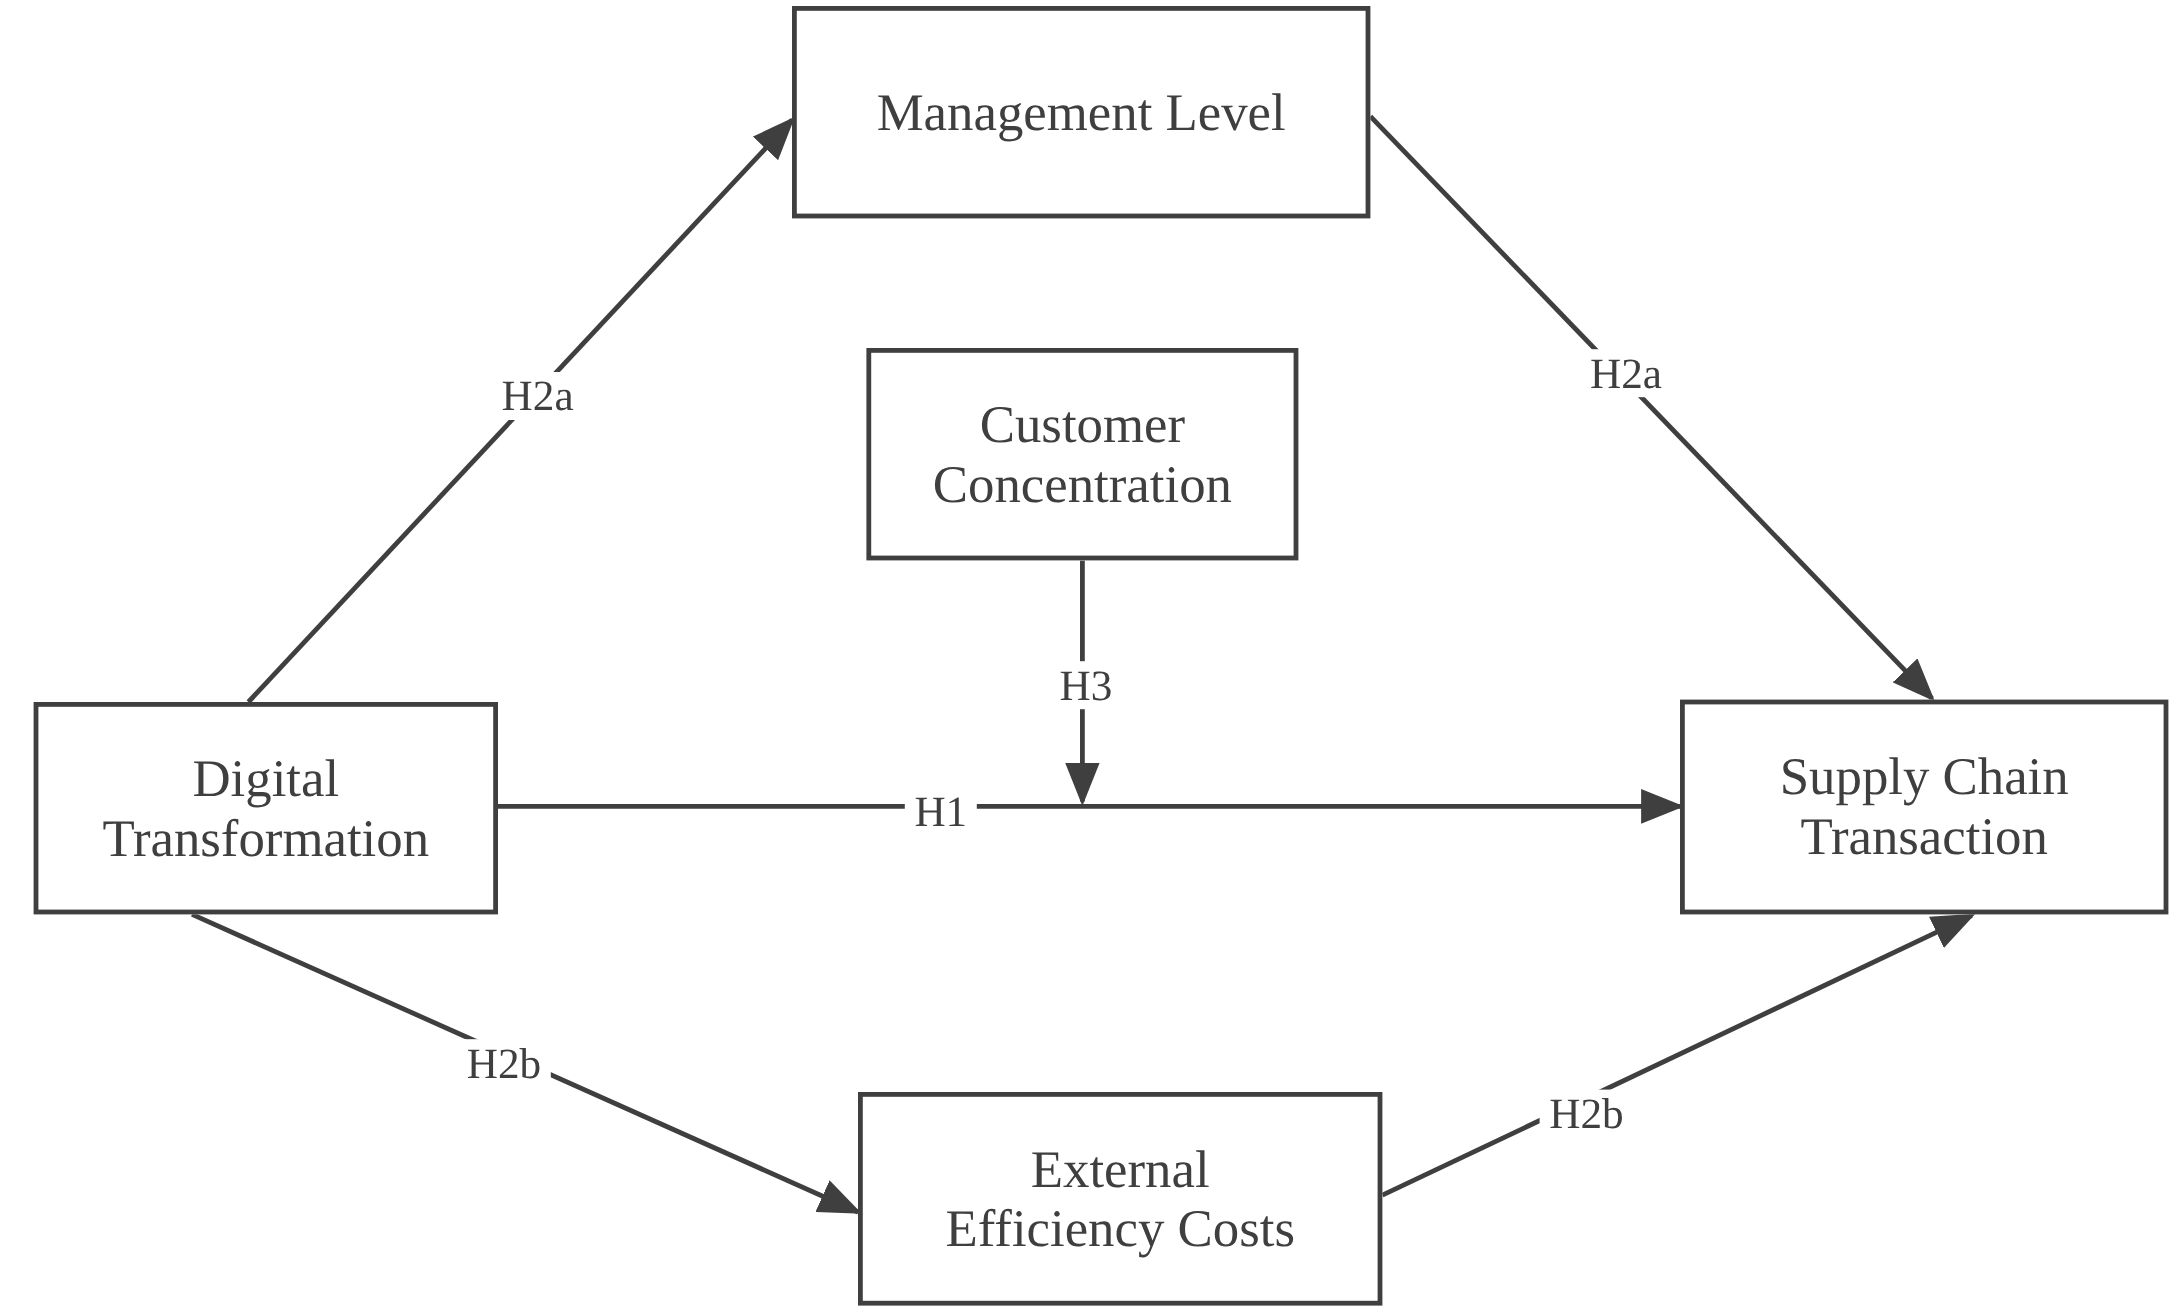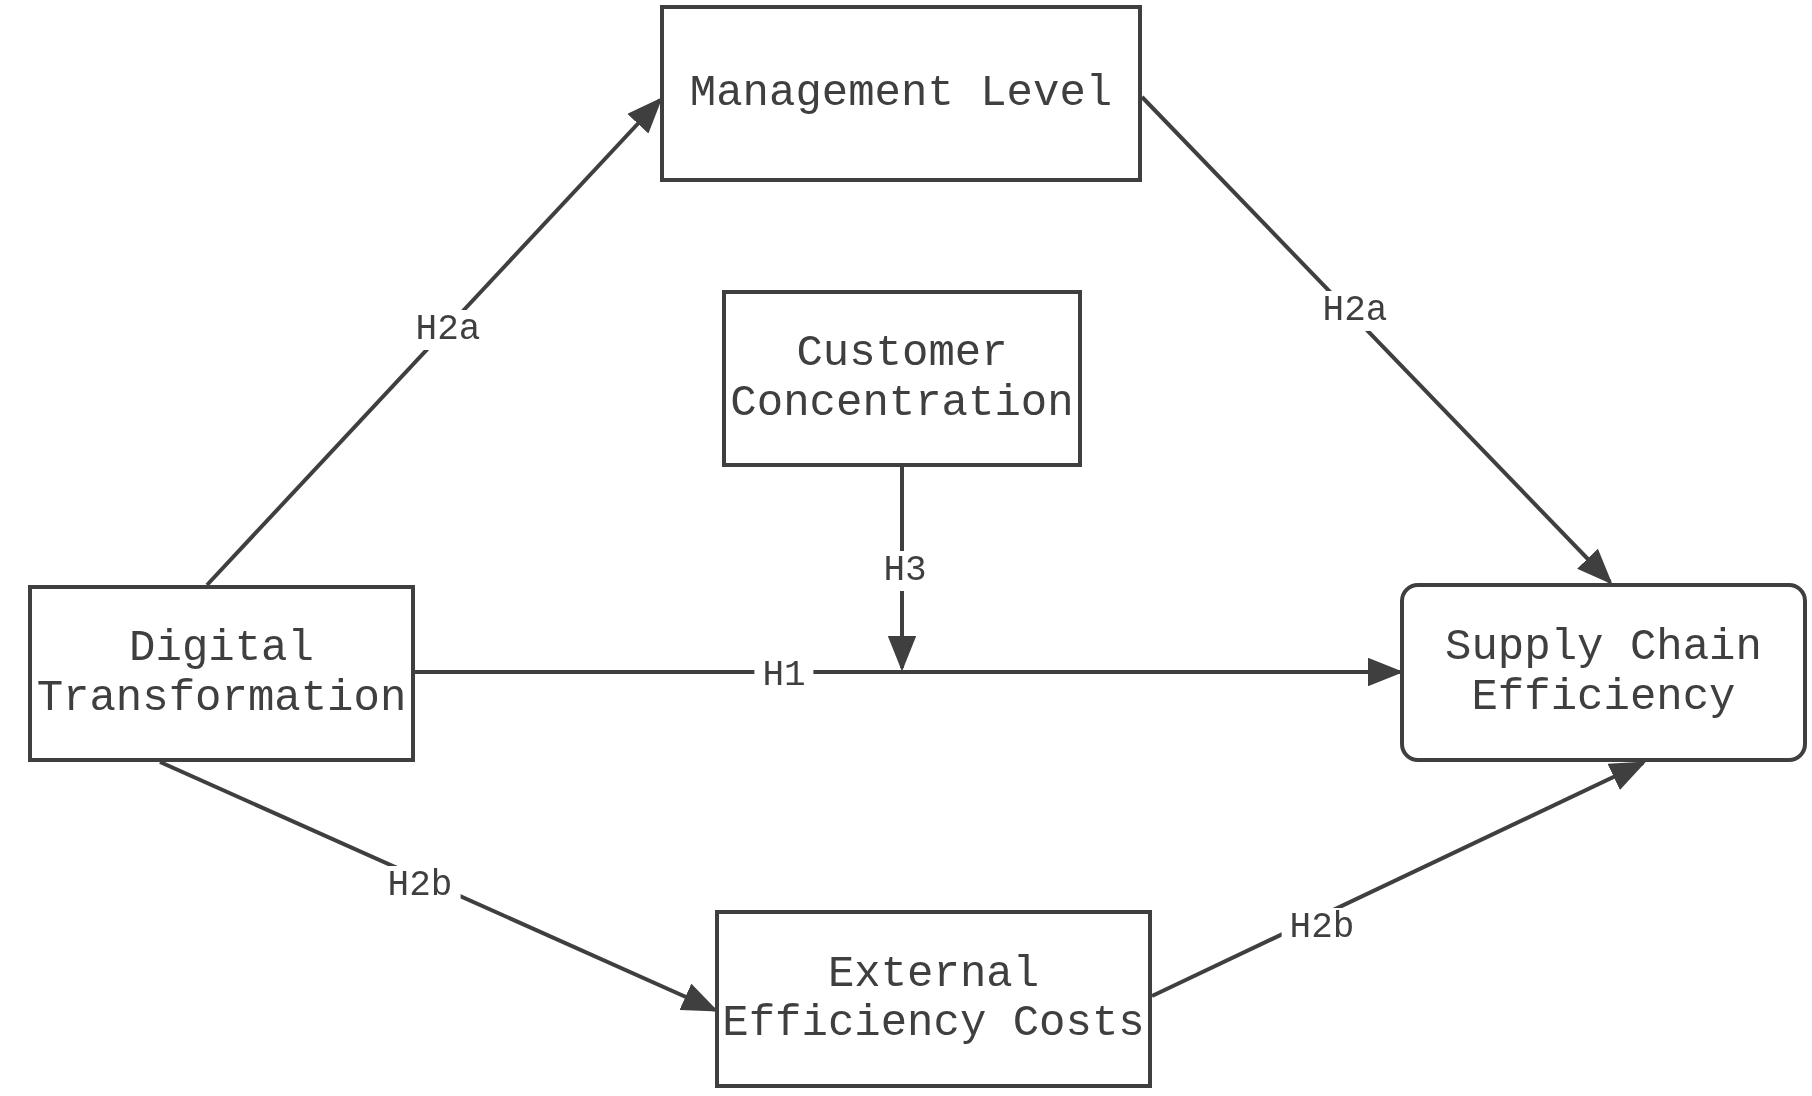--- a/index.html
+++ b/index.html
@@ -5,21 +5,21 @@
   html, body {
     margin: 0;
     padding: 0;
     background: #ffffff;
   }
   .canvas {
     position: relative;
     width: 1812px;
     height: 1096px;
     background: #ffffff;
-    font-family: Liberation Mono, monospace;
+    font-family: Liberation Serif, serif;
     color: #3f3f3f;
     overflow: hidden;
   }
   svg.edges {
     position: absolute;
     left: 0;
     top: 0;
     width: 1812px;
     height: 1096px;
   }
@@ -34,21 +34,21 @@
     justify-content: center;
     text-align: center;
     font-size: 44px;
     line-height: 1.12;
     color: #3f3f3f;
   }
   .box span { display: block; }
   #box-management-level      { left: 660px;  top: 5px;   width: 482px; height: 177px; }
   #box-customer-concentration{ left: 722px;  top: 290px; width: 360px; height: 177px; align-items: center; }
   #box-digital-transformation{ left: 8px;    top: 585px; width: 387px; height: 177px; margin-left: 20px; }
-  #box-supply-chain          { left: 1400px; top: 583px; width: 407px; height: 179px; border-radius: 18px; }
+  #box-supply-chain          { left: 1400px; top: 583px; width: 407px; height: 179px; }
   #box-external-transaction  { left: 715px;  top: 910px; width: 437px; height: 178px; }
   .hlabel {
     position: absolute;
     transform: translate(-50%, -50%);
     background: #ffffff;
     padding: 2px 8px;
     font-size: 36px;
     line-height: 1.0;
     color: #3f3f3f;
     white-space: nowrap;
@@ -94,21 +94,21 @@
     <span>Concentration</span>
   </div>
 
   <div class="box" id="box-digital-transformation">
     <span>Digital</span>
     <span>Transformation</span>
   </div>
 
   <div class="box" id="box-supply-chain">
     <span>Supply Chain</span>
-    <span>Efficiency</span>
+    <span>Transaction</span>
   </div>
 
   <div class="box" id="box-external-transaction">
     <span>External</span>
     <span>Efficiency Costs</span>
   </div>
 
   <div class="hlabel" id="hlabel-h2a-left">H2a</div>
 
   <div class="hlabel" id="hlabel-h2a-right">H2a</div>

